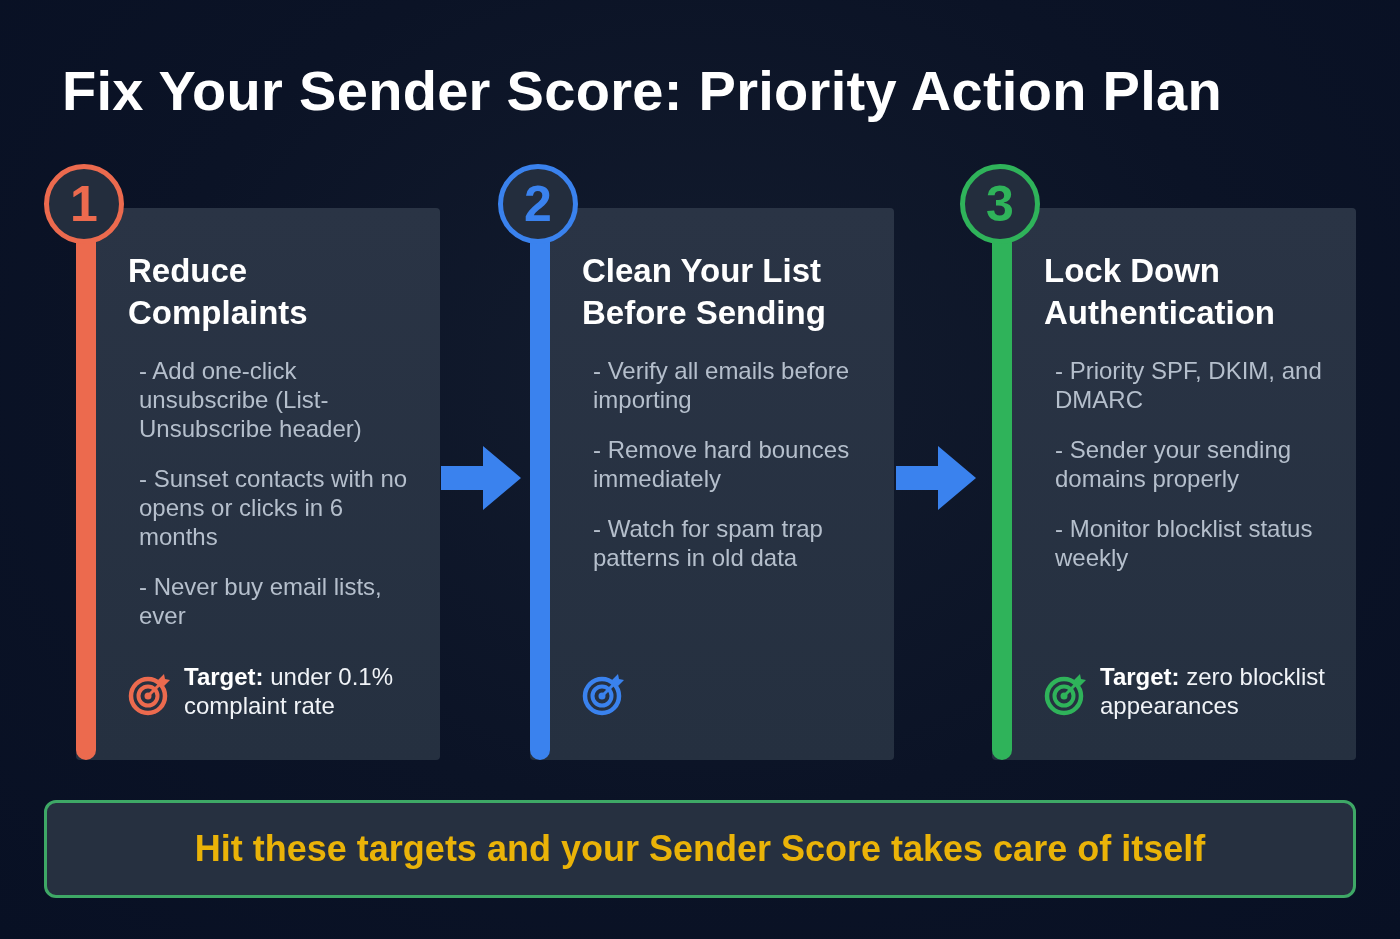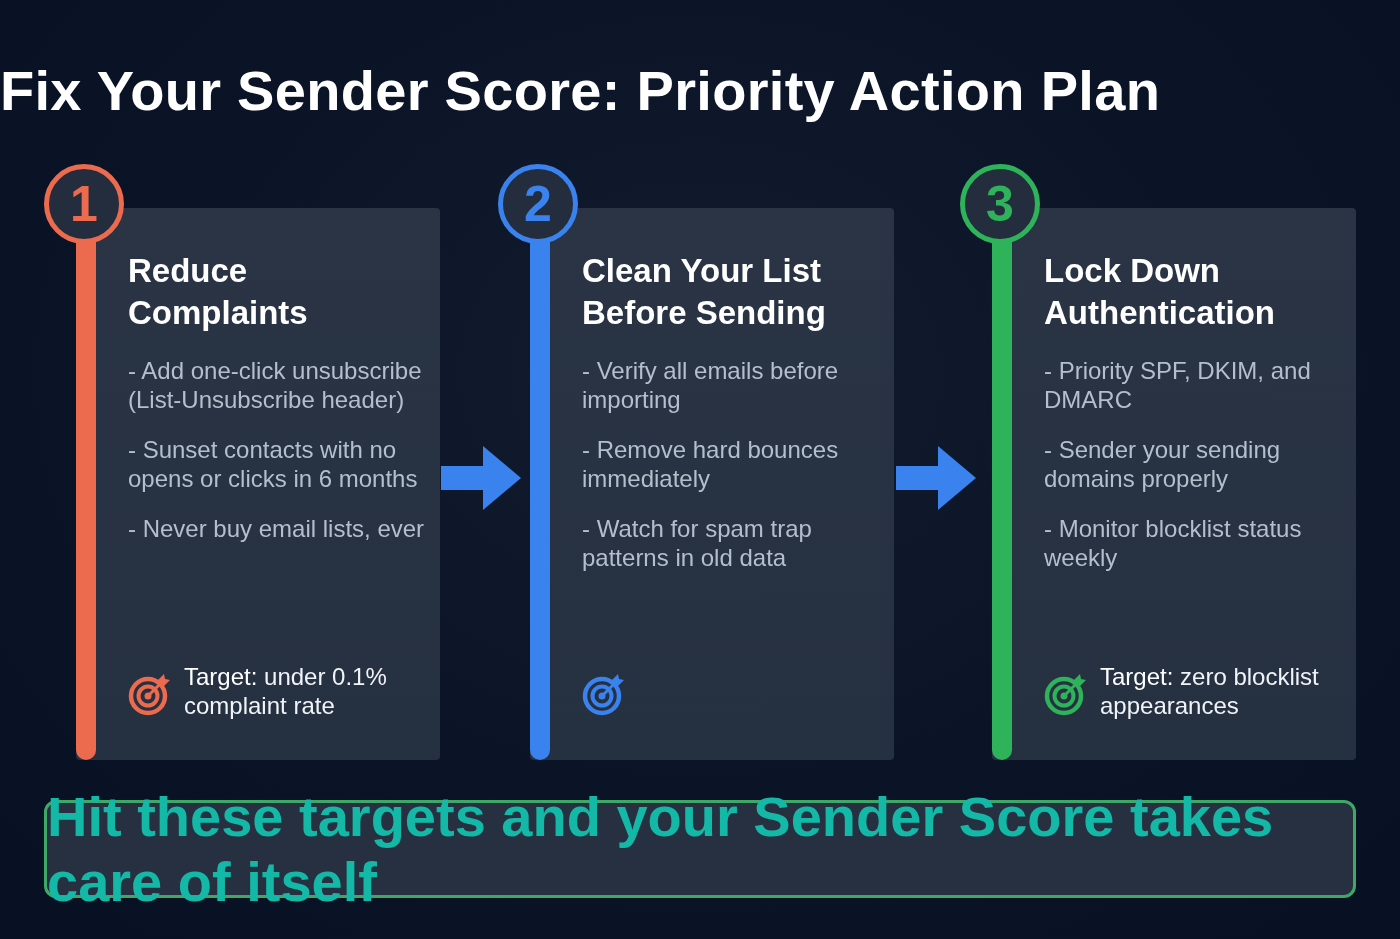--- a/index.html
+++ b/index.html
@@ -4,22 +4,22 @@
 <style>
   html, body { margin: 0; padding: 0; }
   body {
     width: 1400px; height: 939px; overflow: hidden;
     background: radial-gradient(ellipse at 50% 40%, #131c2e 0%, #0b1326 55%, #081024 100%);
     font-family: "Liberation Sans", "DejaVu Sans", sans-serif;
     color: #ffffff;
     position: relative;
   }
   .title {
-    position: absolute; left: 0; top: 58px; width: 1260px;
-    text-align: left; font-size: 56px; font-weight: 700; letter-spacing: 0.3px;
+    position: absolute; left: 12px; top: 58px; width: 1260px;
+    text-align: center; font-size: 56px; font-weight: 700; letter-spacing: 0.3px;
     color: #ffffff;
   }
   .card {
     position: absolute; top: 208px; height: 552px; width: 364px;
     background: linear-gradient(180deg, #2a3445 0%, #253040 100%);
     border-radius: 4px;
   }
   .rail {
     position: absolute; width: 20px; top: 240px; height: 520px;
     border-radius: 0 0 10px 10px;
@@ -30,36 +30,36 @@
     background: #232d3d;
     display: flex; align-items: center; justify-content: center;
     font-size: 50px; font-weight: 700; box-sizing: border-box;
   }
   .card-title {
     position: absolute; left: 52px; top: 42px; width: 300px;
     font-size: 33px; font-weight: 700; line-height: 42px; color: #ffffff;
   }
   .bullets { position: absolute; left: 52px; top: 148px; width: 300px; }
   .bullet {
-    font-size: 24px; line-height: 29px; color: #b5bfcc; margin-bottom: 21px;
+    font-size: 24px; line-height: 29px; color: #b5bfcc; margin-bottom: 21px; margin-left: 11px;
   }
   .target {
     position: absolute; left: 52px; top: 454px; width: 300px;
     display: flex; align-items: flex-start;
   }
   .target svg { width: 44px; height: 44px; margin-top: 10px; flex-shrink: 0; }
   .target-text { margin-left: 12px; font-size: 24px; line-height: 29px; color: #f0f3f7; }
-  .target-text b { font-weight: 400; color: #ffffff; }
+  .target-text b { font-weight: 700; color: #ffffff; }
   .arrow { position: absolute; top: 446px; width: 80px; height: 64px; }
   .footer {
     position: absolute; left: 44px; top: 800px; width: 1312px; height: 98px;
     border: 3px solid #3ea866; border-radius: 12px; box-sizing: border-box;
     background: #263040;
     display: flex; align-items: center; justify-content: center;
-    font-size: 56px; font-weight: 700; color: #14b8a6;
+    font-size: 36px; font-weight: 700; color: #eab308;
   }
 </style>
 </head>
 <body>
 
 <div class="title">Fix Your Sender Score: Priority Action Plan</div>
 
 <div class="card" style="left:76px;">
   <div class="card-title">Reduce Complaints</div>
   <div class="bullets">

